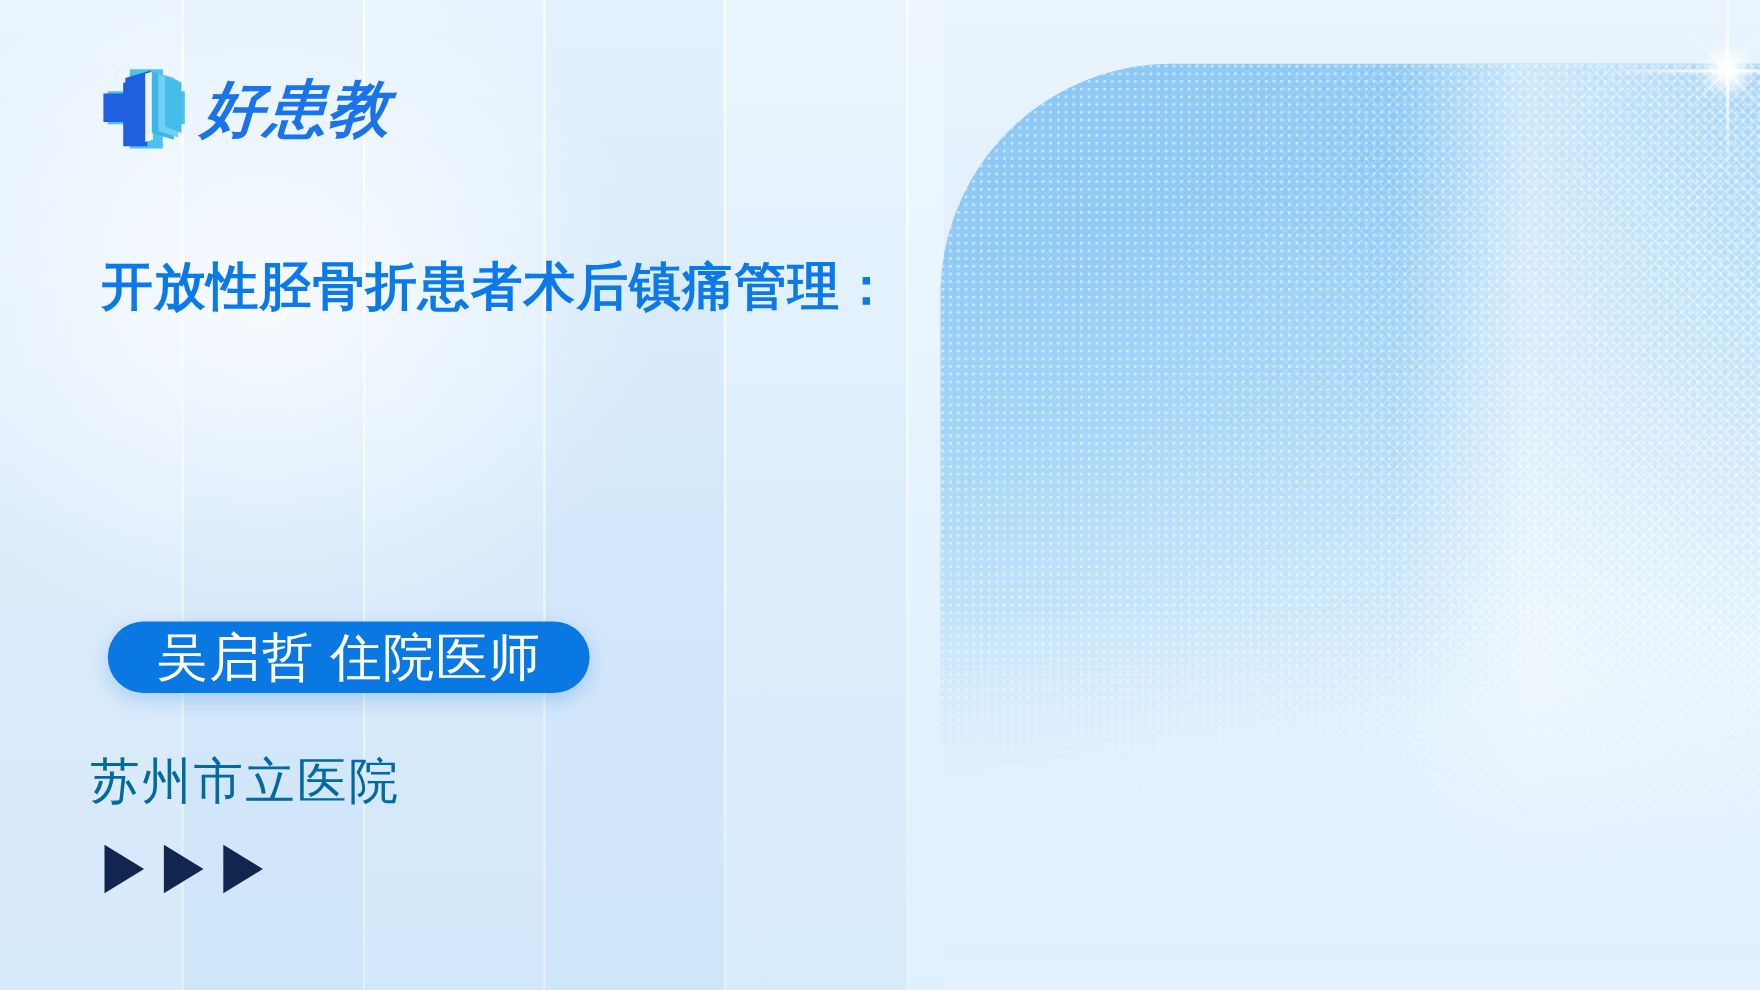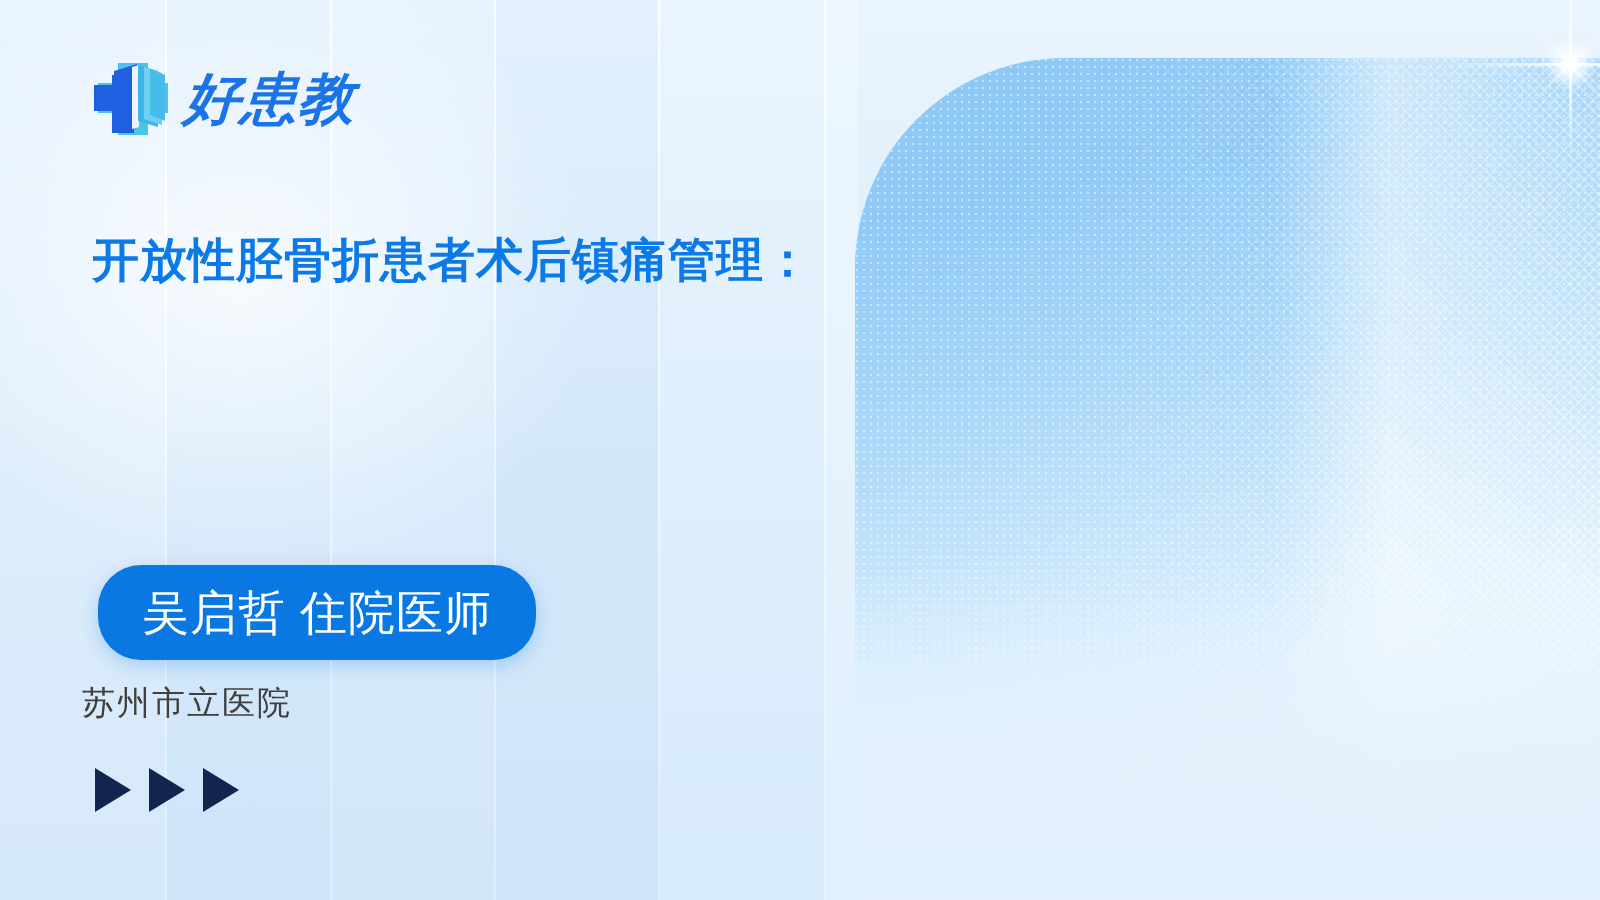--- a/index.html
+++ b/index.html
@@ -186,43 +186,43 @@
     color: #0b7ae8;
     letter-spacing: 1px;
     white-space: nowrap;
   }
 
   
   .speaker-badge {
     position: absolute;
     left: 98px;
     top: 565px;
-    height: 95px;
+    height: 65px;
     padding: 0 44px;
     display: inline-flex;
     align-items: center;
     border-radius: 43px;
     background: #0a78e2;
     box-shadow: 0 6px 18px rgba(10,120,226,0.25);
   }
   .speaker-badge-text {
     font-size: 47px;
     color: #ffffff;
     line-height: 1;
     letter-spacing: 1px;
     white-space: nowrap;
   }
 
   
   .hospital {
     position: absolute;
     left: 82px;
     top: 683px;
-    font-size: 33px;
-    color: #404040;
+    font-size: 45px;
+    color: #0369a1;
     letter-spacing: 2px;
     line-height: 1.2;
     white-space: nowrap;
   }
 
   
   .arrows {
     position: absolute;
     left: 95px;
     top: 768px;

